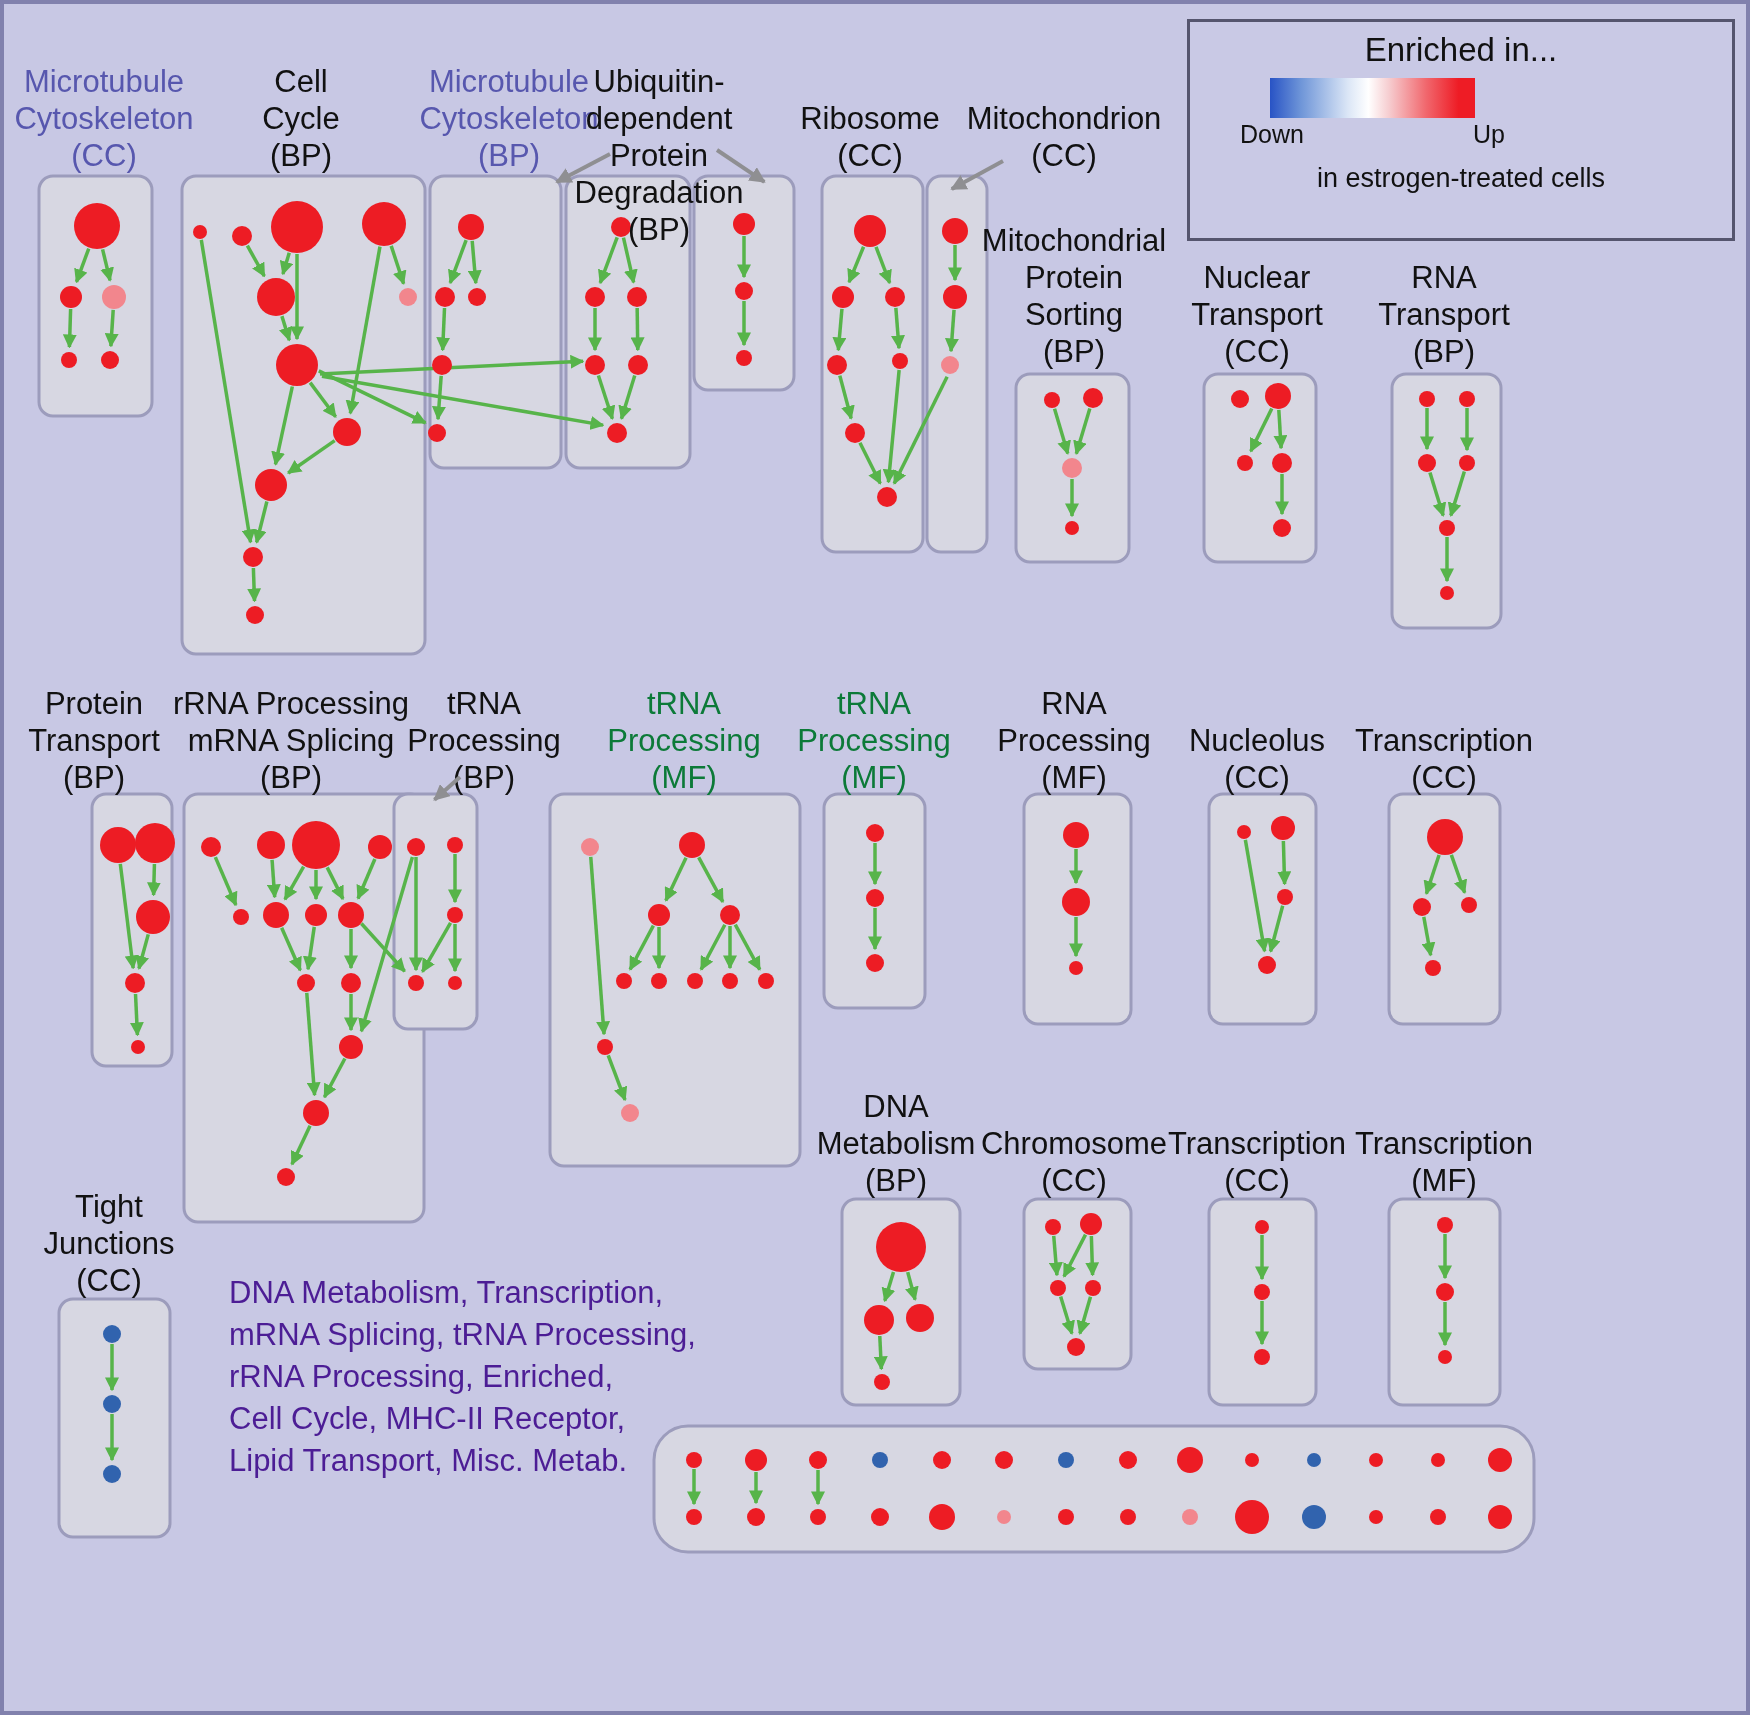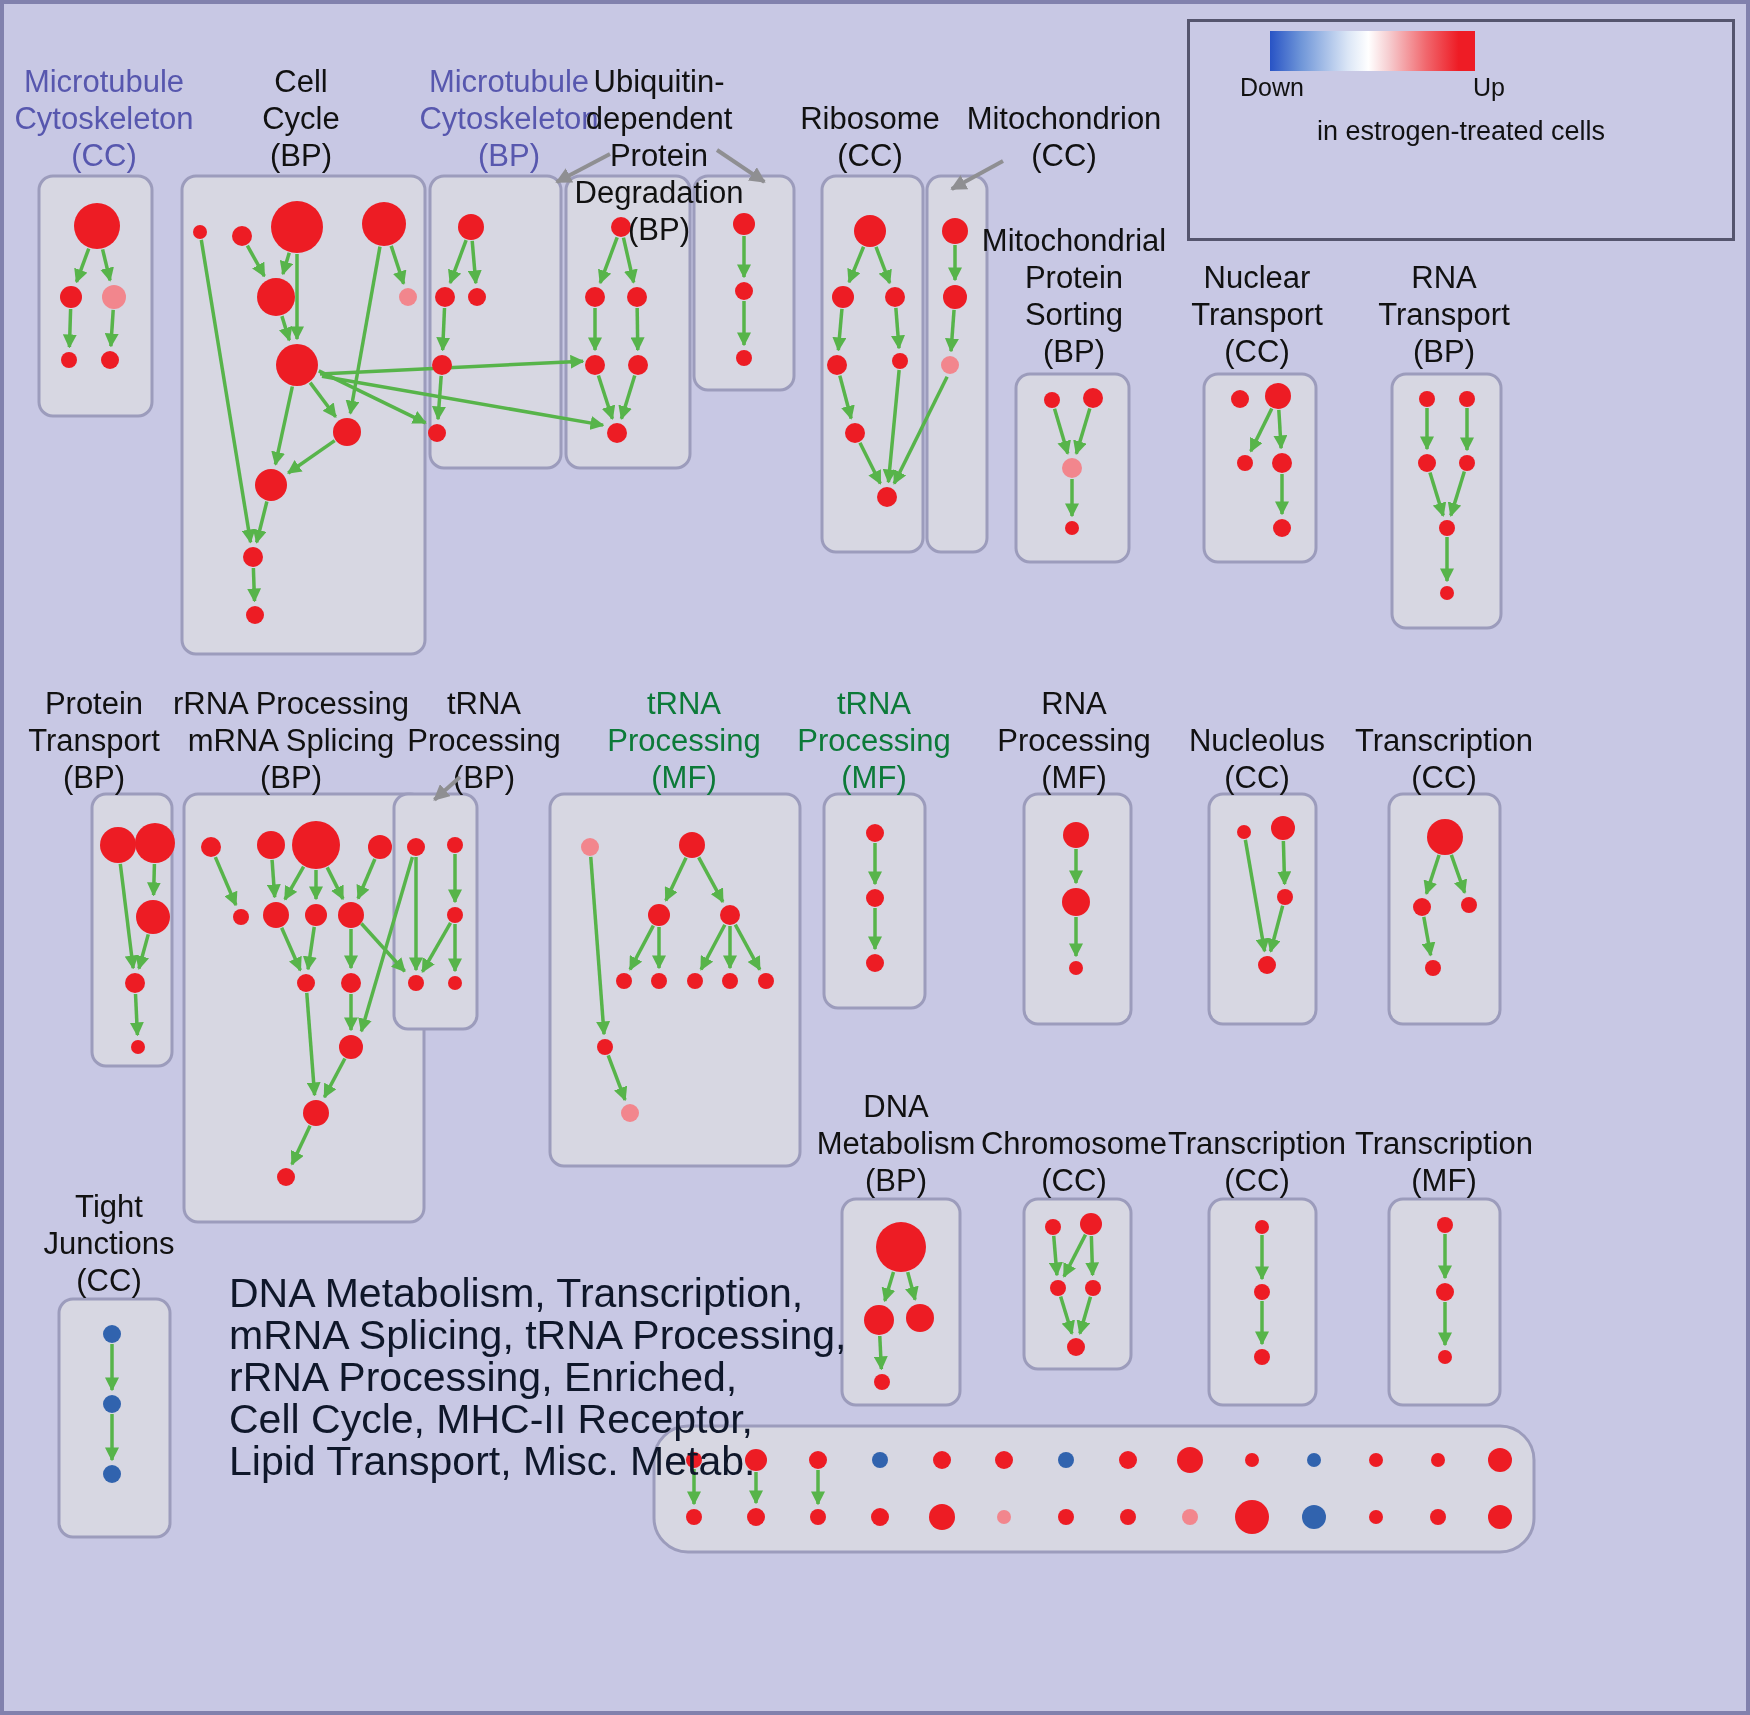--- a/index.html
+++ b/index.html
@@ -10,21 +10,21 @@
   .figure svg text{font-family:"Liberation Sans",sans-serif;}
   .legend{position:absolute;left:1183px;top:15px;width:548px;height:222px;
     border:3px solid #55556e;box-sizing:border-box;background:#c9c9e5;
     text-align:center;color:#111;}
   .legend-title{font-size:33px;margin-top:9px;}
   .legend-bar{width:205px;height:40px;margin:9px 0 2px 80px;}
   .legend-ends{width:265px;margin-left:50px;display:flex;
     justify-content:space-between;font-size:25px;}
   .legend-sub{font-size:27px;line-height:33px;}
   .legend-sub.first{margin-top:13px;}
-  .misc-text{position:absolute;font-size:41px;line-height:42px;color:#0f172a;}
+  .misc-text{position:absolute;font-size:31px;line-height:42px;color:#4c1d95;}
 </style>
 </head>
 <body>
 
 <div class="figure">
 
   <svg width="1750" height="1715" viewBox="0 0 1750 1715">
       <defs>
         <marker id="arrow-green" viewBox="0 0 10 10" refX="9" refY="5" markerWidth="4" markerHeight="4" orient="auto">
           <path d="M0,0 L10,5 L0,10 z" fill="#57b44a"></path>
@@ -349,20 +349,21 @@
       </g>
       <g>
         <line x1="606" y1="150" x2="552.7691382009706" y2="178.06718167585186" stroke="#8f8f92" stroke-width="4" marker-end="url(#arrow-gray)"></line>
         <line x1="713" y1="146" x2="760.3411261457894" y2="177.88279924104188" stroke="#8f8f92" stroke-width="4" marker-end="url(#arrow-gray)"></line>
         <line x1="999" y1="157" x2="947.754524483837" y2="185.03997716922126" stroke="#8f8f92" stroke-width="4" marker-end="url(#arrow-gray)"></line>
         <line x1="456" y1="773" x2="430.4948186373673" y2="795.6712723223402" stroke="#8f8f92" stroke-width="4" marker-end="url(#arrow-gray)"></line>
       </g>
     </svg>
 
   <div class="legend">
+    <div class="legend-title">Enriched in...</div>
     <div class="legend-bar" style="background: linear-gradient(to right, rgb(40, 83, 197) 0%, rgb(110, 149, 216) 15%, rgb(219, 230, 246) 38%, rgb(255, 255, 255) 48%, rgb(246, 205, 208) 58%, rgb(241, 104, 110) 76%, rgb(238, 28, 37) 92%, rgb(238, 28, 37) 100%);"></div>
     <div class="legend-ends">
       <span>Down</span>
       <span>Up</span>
     </div>
     <div class="legend-sub first">in estrogen-treated cells</div>
   </div>
 
   <div class="misc-text" style="left: 225px; top: 1268px;">
       <div>DNA Metabolism, Transcription,</div>

